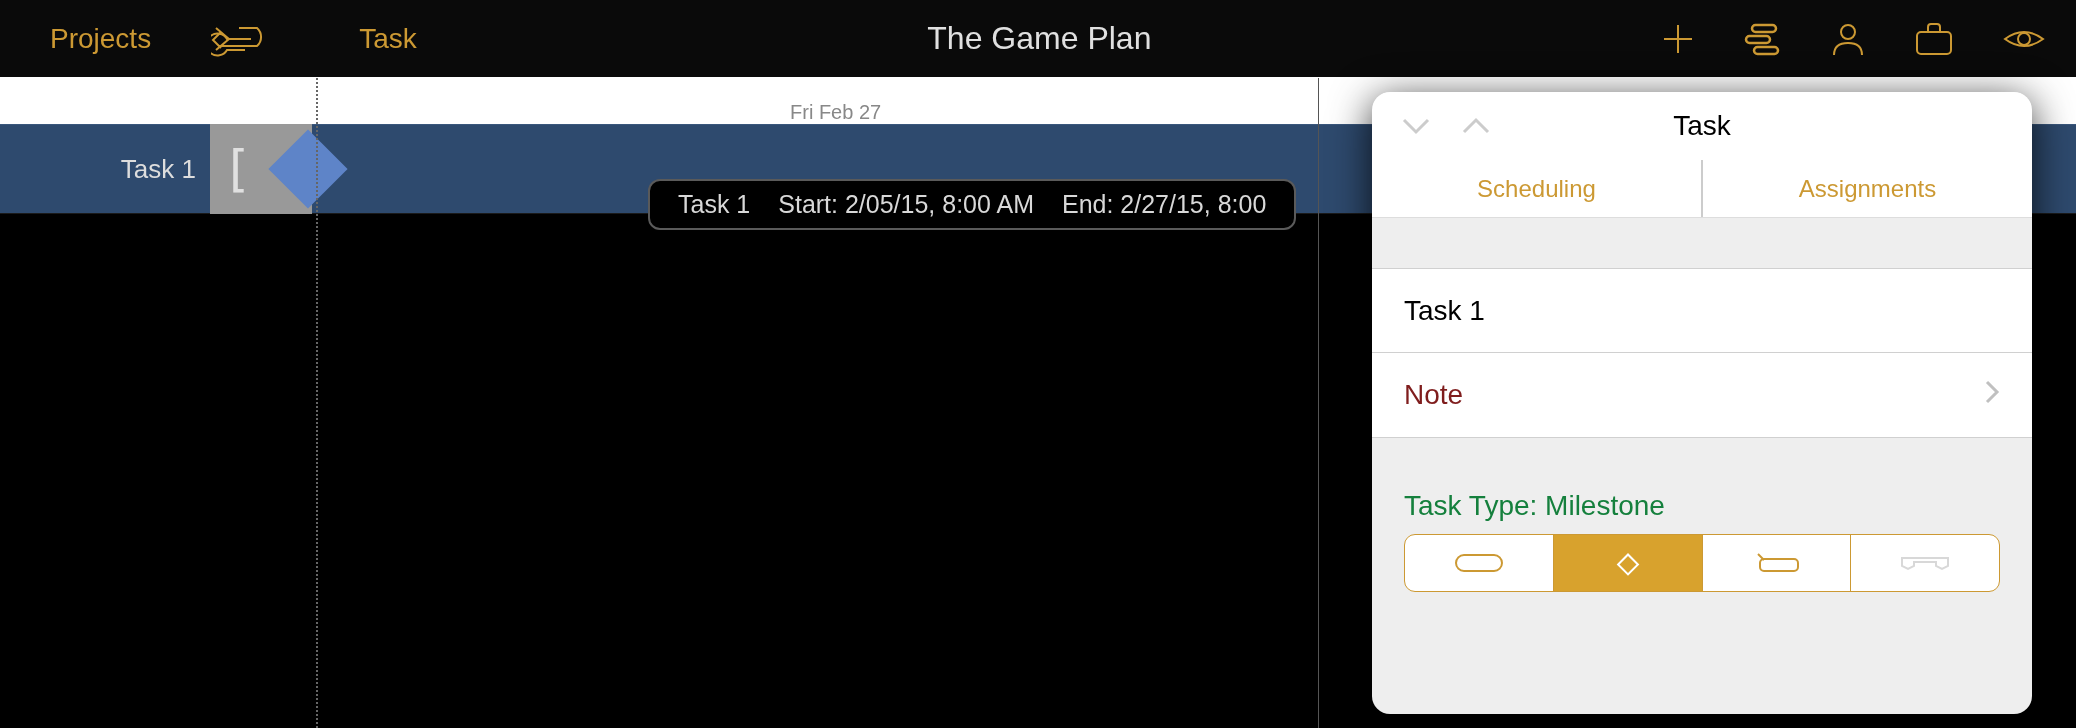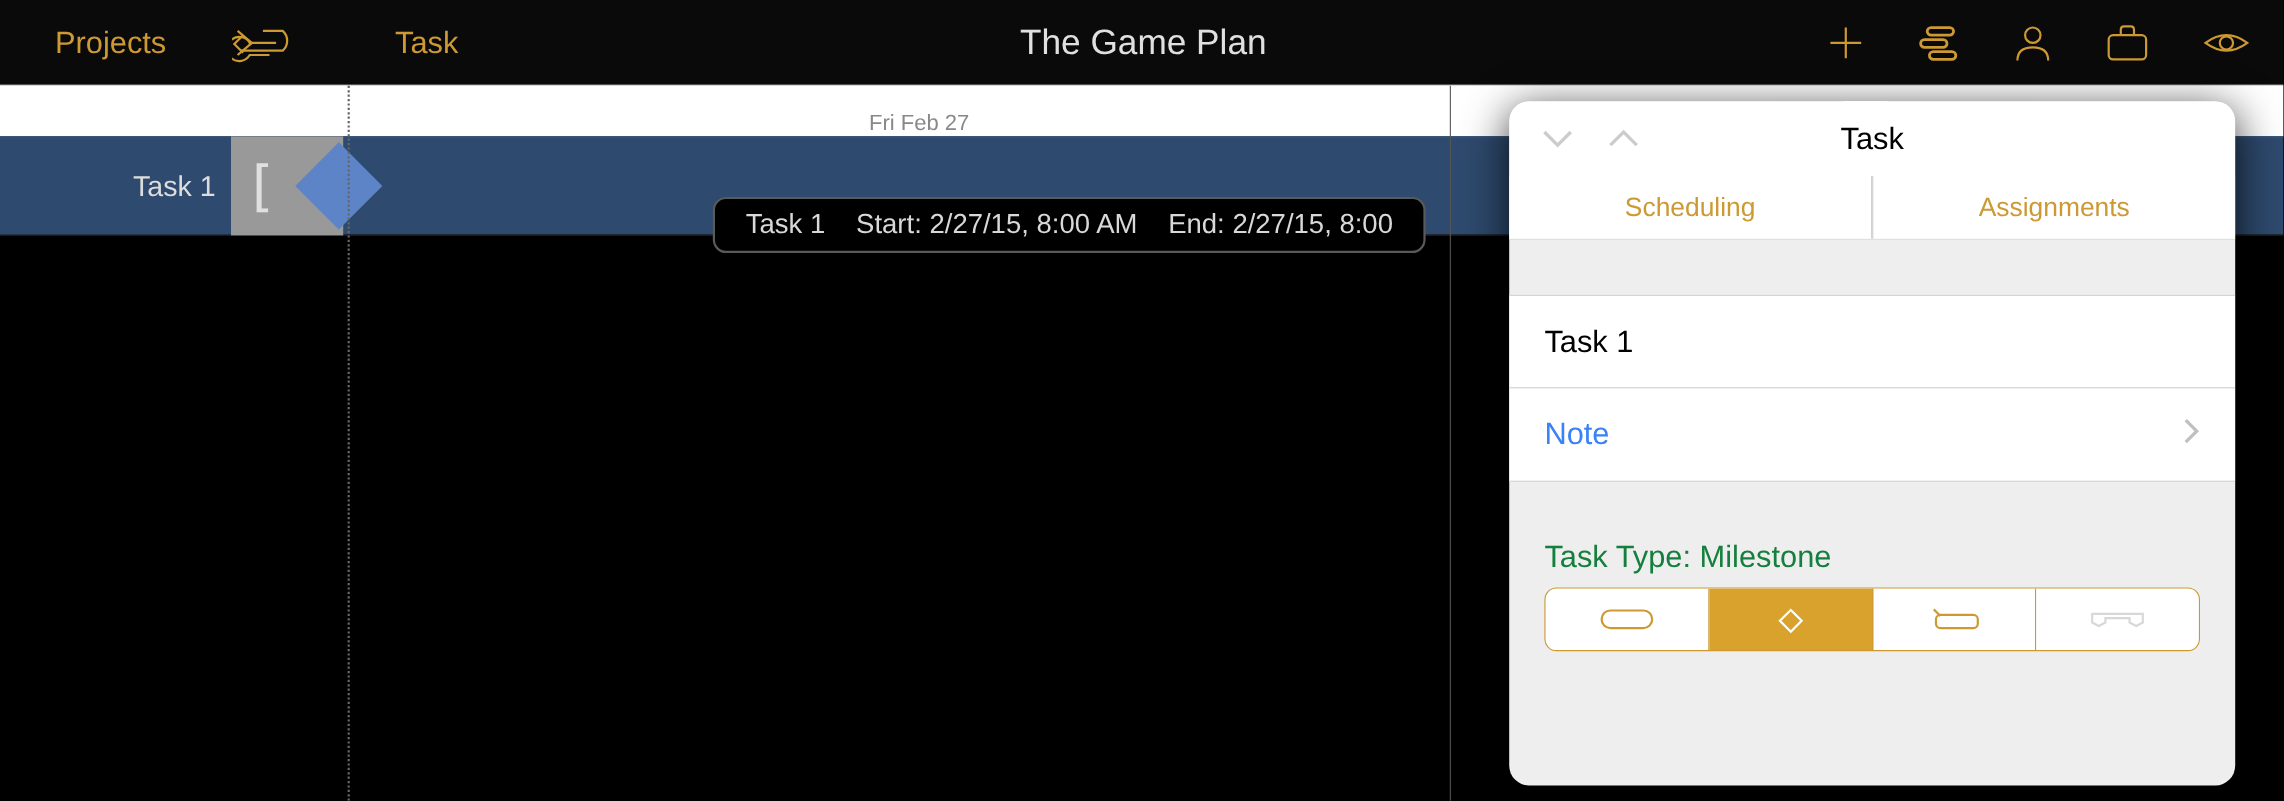--- a/index.html
+++ b/index.html
@@ -125,21 +125,21 @@
       border-top: none; border-bottom: none;
       cursor: pointer; background: #fff;
     }
     .seg-tab.active { color: #000; font-weight: 600; border-bottom: 1px solid #fff; }
     .seg-tab:first-child { border-left: none; }
     .seg-tab:last-child { border-right: none; }
     .form-area { background: #fff; margin-top: 50px; border-top: 1px solid #d0d0d0; border-bottom: 1px solid #d0d0d0; }
     .form-row { height: 84px; border-bottom: 1px solid #d0d0d0; display: flex; align-items: center; padding: 0 32px; font-size: 28px; }
     .form-row:last-child { border-bottom: none; }
     .row-value { color: #000; flex: 1; }
-    .row-placeholder { color: #3b82f6; flex: 1; }
+    .row-placeholder { color: #7f1d1d; flex: 1; }
     .chev-right { color: #c0c0c0; }
     .type-section { margin-top: 52px; padding: 0 32px; }
     .type-label { color: #15803d; font-size: 28px; margin-bottom: 12px; }
     .type-seg {
       display: flex; height: 58px; border: 1.5px solid #cc9933; border-radius: 11px; overflow: hidden; background: #fff;
     }
     .type-opt {
       flex: 1; display: flex; align-items: center; justify-content: center;
       border-right: 1.5px solid #cc9933; cursor: pointer;
     }
@@ -209,21 +209,21 @@
     <span class="bracket">[</span>
     <div class="diamond"></div>
   </div>
 </div>
 
 <div class="now-line"></div>
 <div class="vert-line"></div>
 
 <div class="task-tooltip">
   <span>Task 1</span>
-  <span>Start: 2/27/15, 8:00 AM</span>
+  <span>Start: 2/05/15, 8:00 AM</span>
   <span>End: 2/27/15, 8:00</span>
 </div>
 
 <div class="popover">
   <div class="popover-arrow"></div>
   <div class="popover-header">
     <div class="nav-arrows">
       <span class="icon">
         <svg width="32" height="22" viewBox="0 0 32 22" stroke="#cccccc" stroke-width="3" fill="none">
             <path d="M 4 5 L 16 17 L 28 5"></path>

